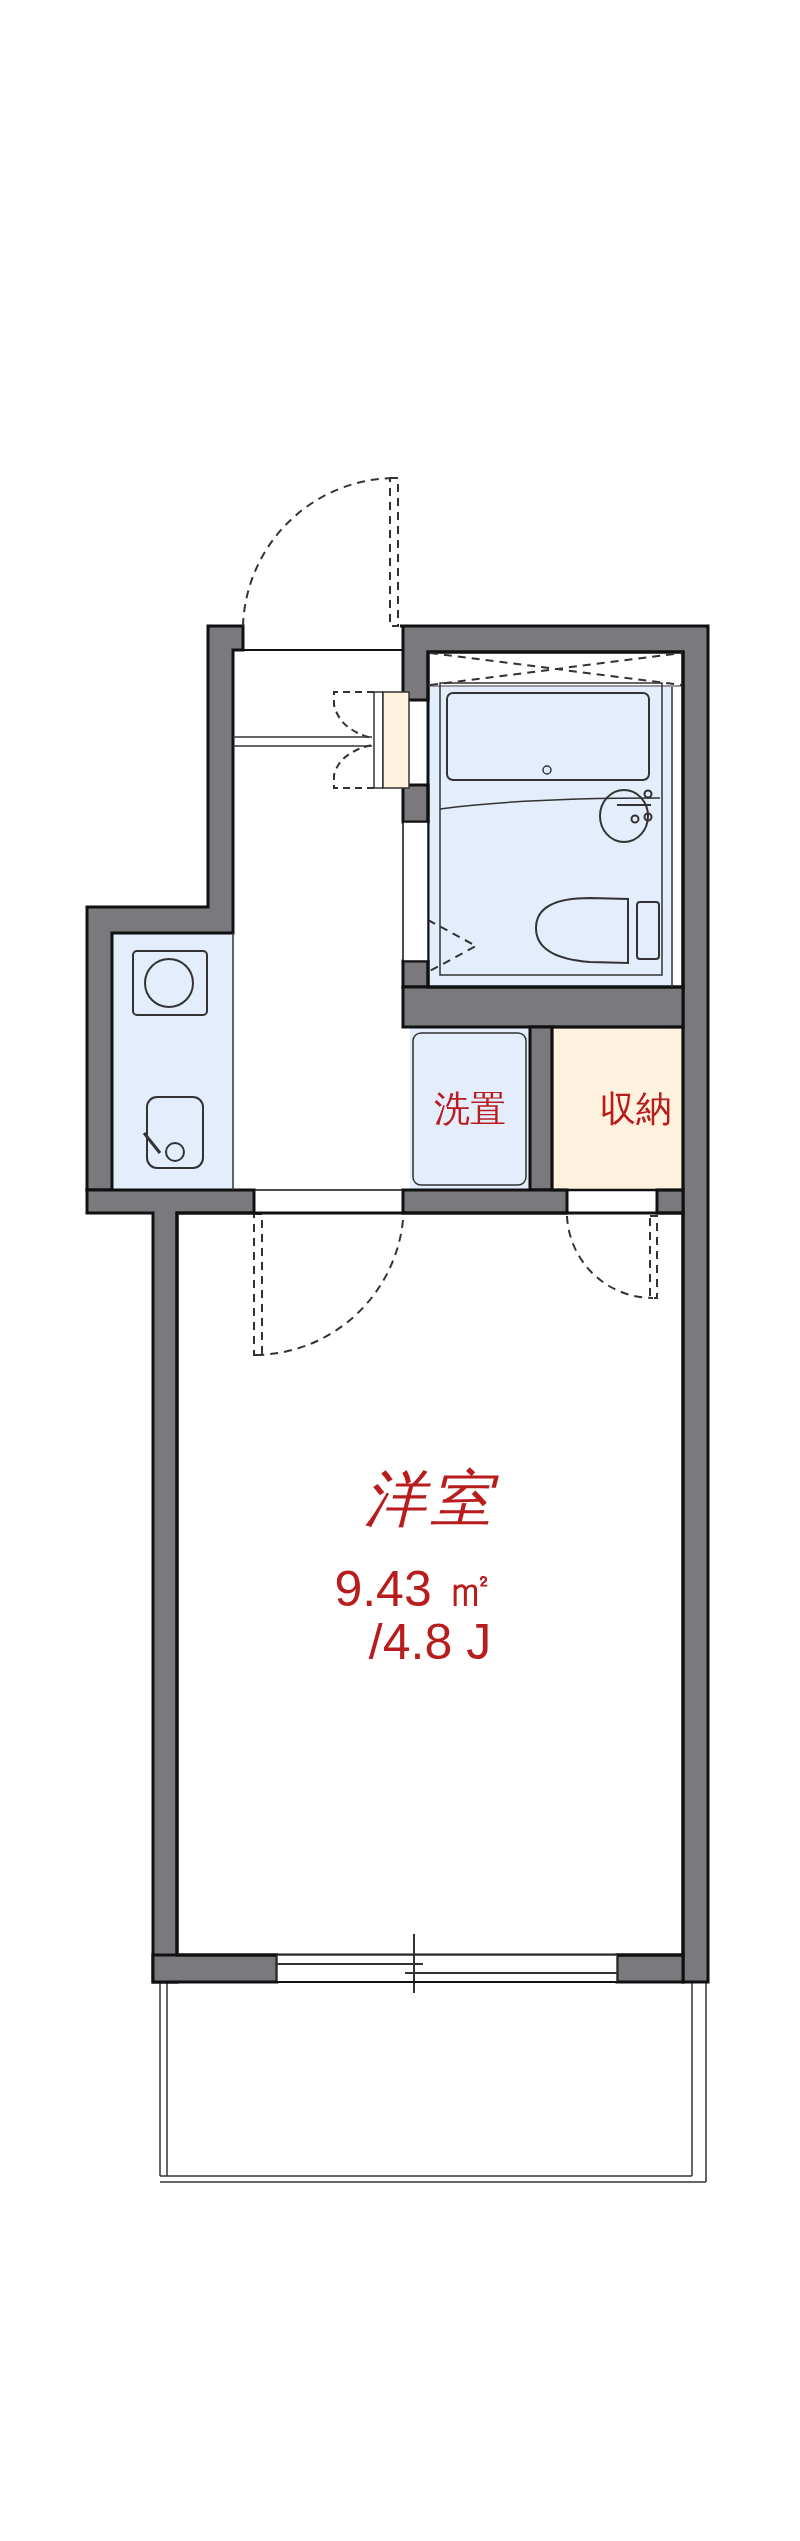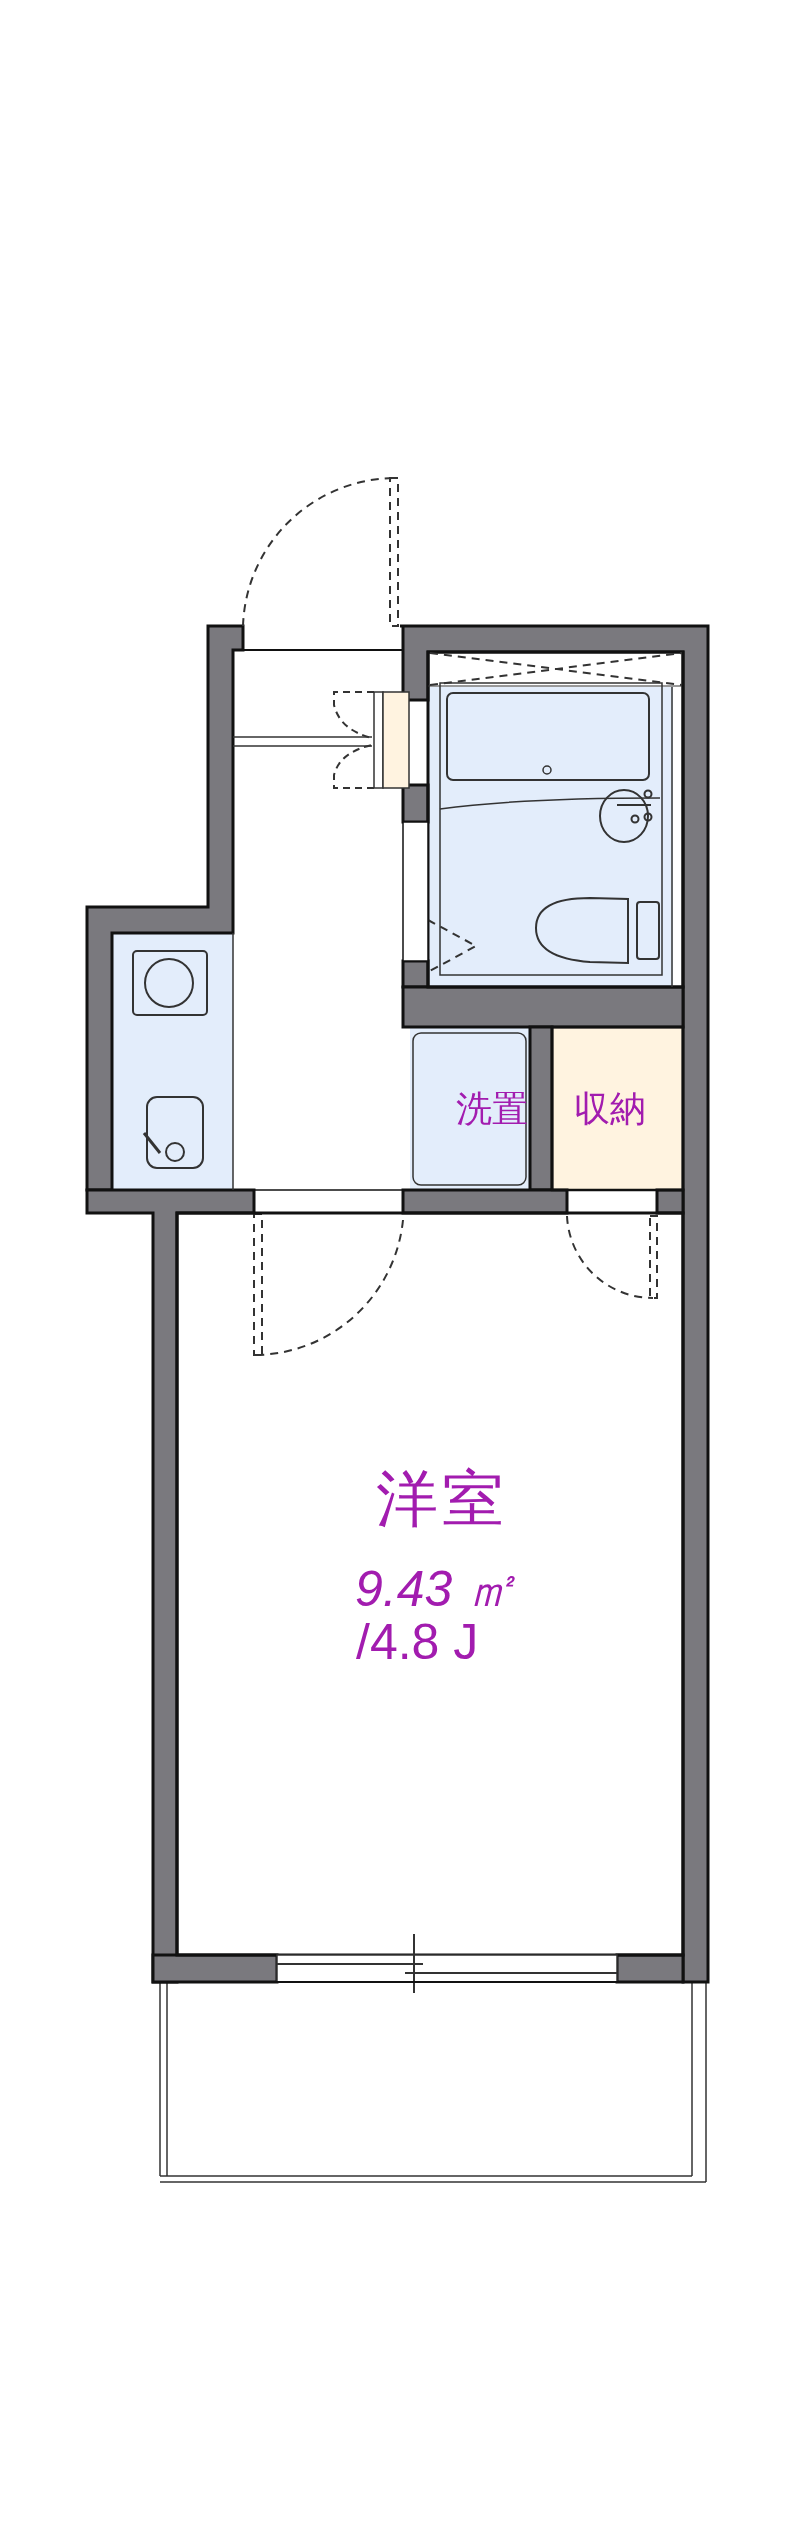--- a/index.html
+++ b/index.html
@@ -1,18 +1,18 @@
 <!DOCTYPE html>
 <html><head>
 <meta charset="utf-8">
 <style>
   html, body { margin: 0; padding: 0; background: #ffffff; }
   body { width: 800px; height: 2541px; position: relative; overflow: hidden; font-family: "DejaVu Sans", sans-serif; }
   #plan { position: absolute; left: 0; top: 0; width: 800px; height: 2541px; }
-  .label { position: absolute; color: #a21caf; white-space: nowrap; margin-left: 46px; }
+  .label { position: absolute; color: #b91c1c; text-align: center; white-space: nowrap; }
   .room-name { font-size: 62px; letter-spacing: 4px; line-height: 1; }
   .room-area, .room-jo { font-family: "Liberation Sans", sans-serif; font-size: 50px; line-height: 1; }
   .small-label { font-size: 36px; line-height: 1; }
 </style>
 </head>
 <body>
 
 <svg id="plan" viewBox="0 0 800 2541" xmlns="http://www.w3.org/2000/svg">
 
   <g fill="none" stroke="#333" stroke-width="1.5">
@@ -138,17 +138,17 @@
 
   <g fill="#fff" stroke="#333" stroke-width="1.5">
     <rect x="277" y="1955" width="340" height="27" fill="#fff"></rect>
     <line x1="277" y1="1964" x2="423" y2="1964" stroke-width="2"></line>
     <line x1="405" y1="1973" x2="617" y2="1973" stroke-width="2"></line>
     <line x1="414" y1="1934" x2="414" y2="1993" stroke-width="2"></line>
   </g>
   <line x1="153" y1="1982" x2="708" y2="1982" stroke="#111" stroke-width="2"></line>
 </svg>
 
-<div class="label room-name" style="left:330px; top:1468px; width:200px;">洋室</div>
-<div class="label room-area" style="left:309px; top:1564px; width:240px;font-style:italic;">9.43 ㎡</div>
+<div class="label room-name" style="left:330px; top:1468px; width:200px;font-style:italic;">洋室</div>
+<div class="label room-area" style="left:295px; top:1564px; width:240px;">9.43 ㎡</div>
 <div class="label room-jo" style="left:310px; top:1617px; width:240px;">/4.8 J</div>
 <div class="label small-label" style="left:410px; top:1091px; width:120px;">洗置</div>
-<div class="label small-label" style="left:528px; top:1091px; width:144px;">収納</div>
+<div class="label small-label" style="left:564px; top:1091px; width:144px;">収納</div>
 
 </body></html>

